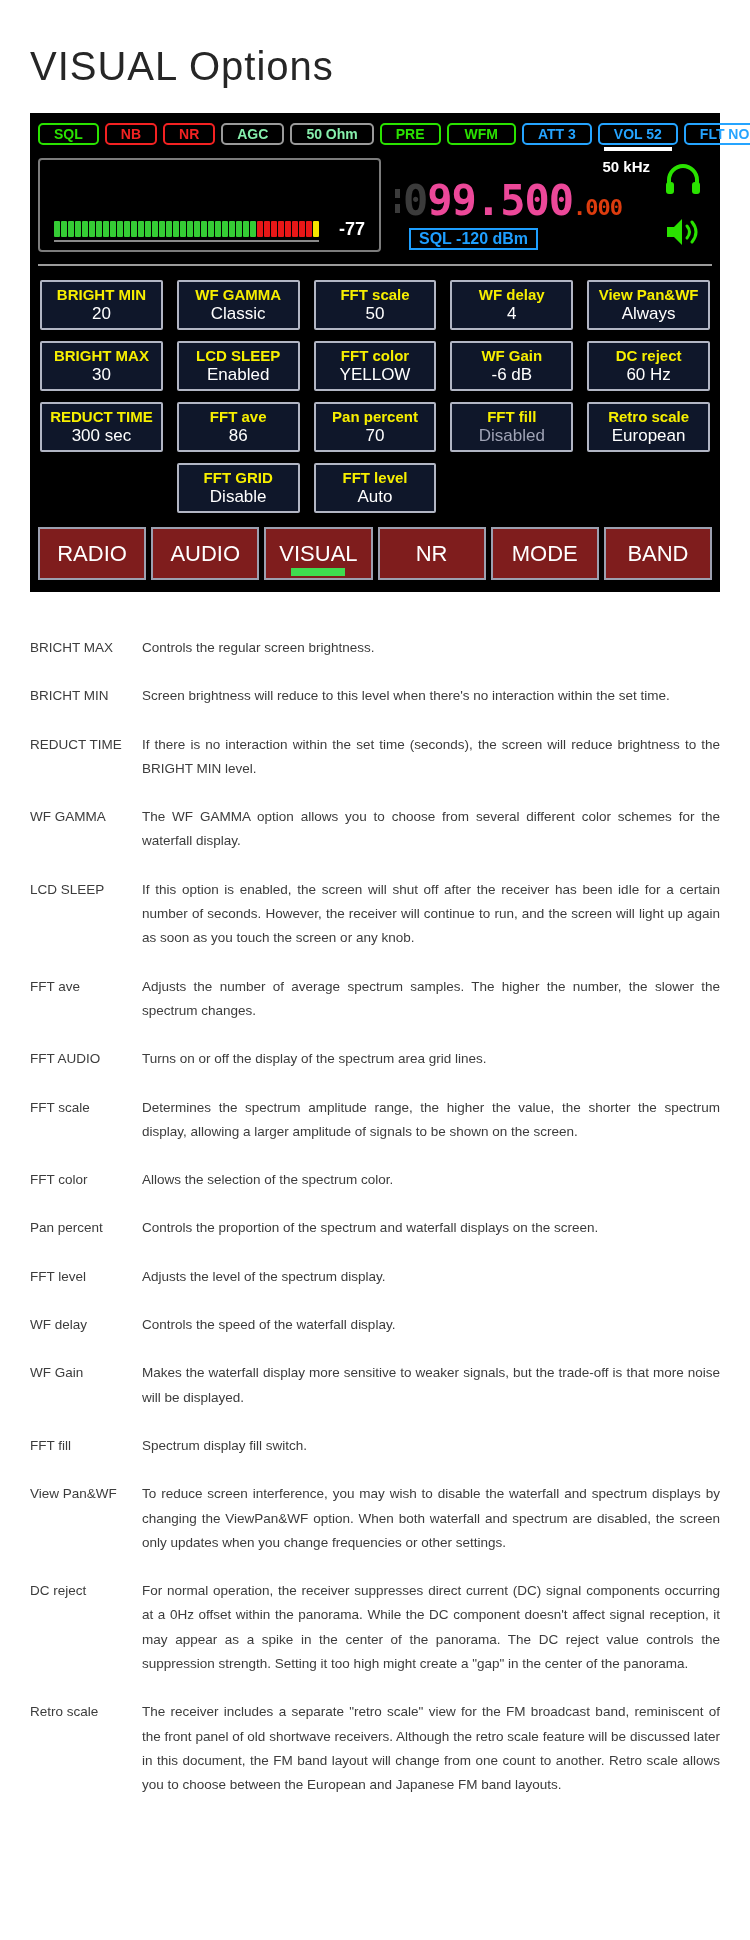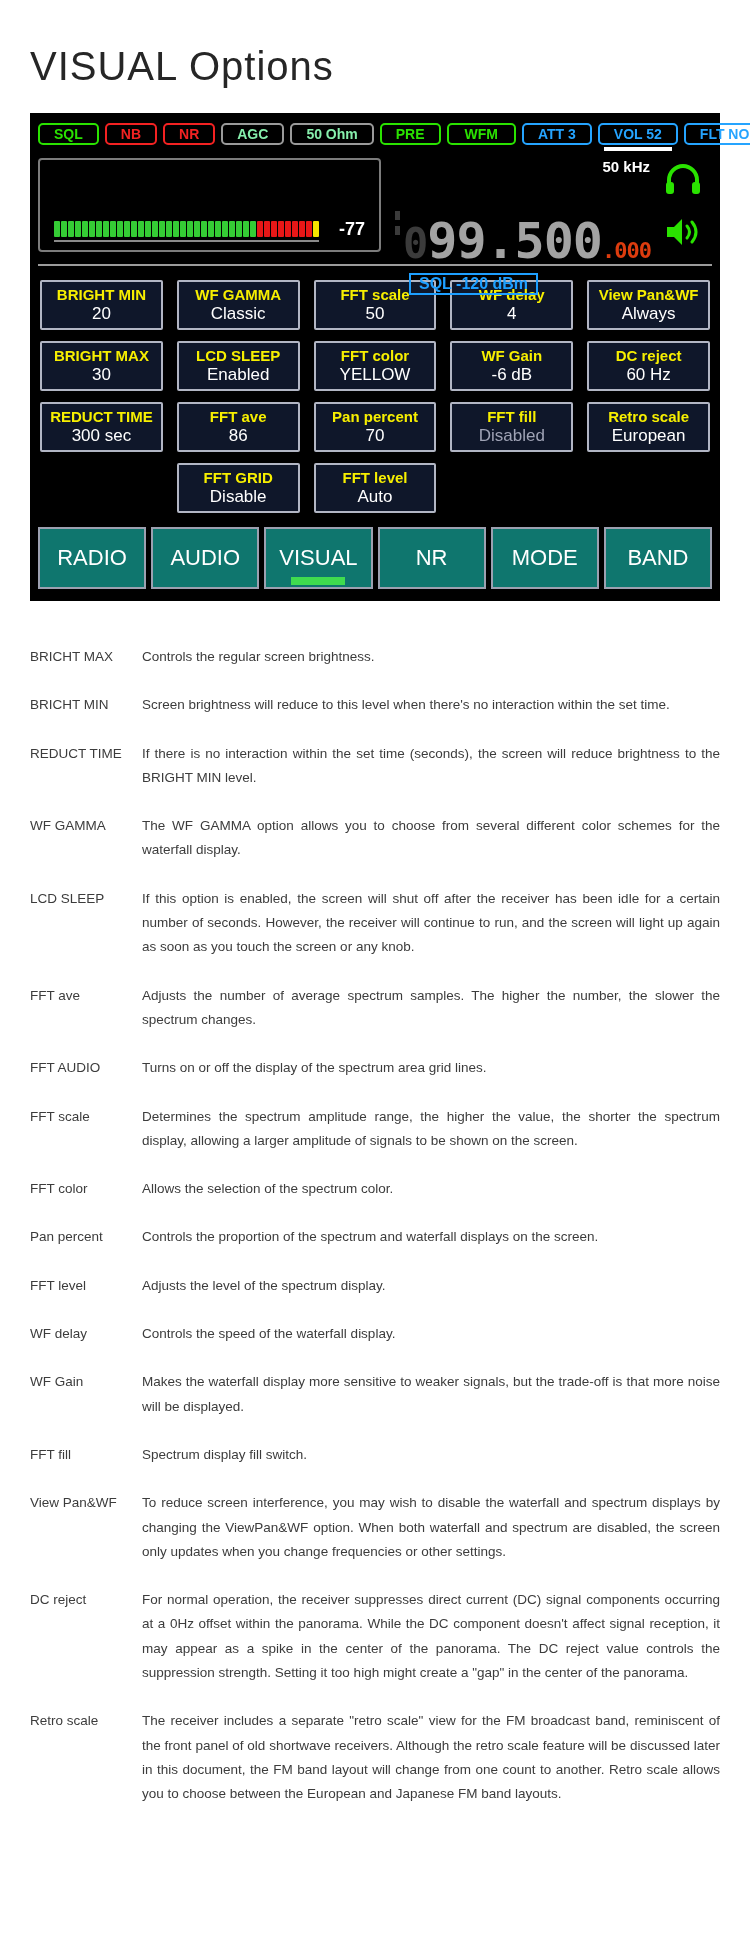--- a/index.html
+++ b/index.html
@@ -35,38 +35,38 @@
   .seg.green{background:#35cc35;}
   .seg.red{background:#e81717;}
   .seg.yellow{background:#f5e400;}
   .reading{flex:0 0 46px;text-align:right;color:#fff;font-weight:bold;font-size:18px;padding-bottom:2px;}
 
   .freq-area{flex:1;position:relative;padding-left:14px;}
   .step{position:absolute;top:0;right:4px;color:#fff;font-weight:bold;font-size:15px;}
   .digits{display:flex;align-items:baseline;margin-top:18px;font-family:"DejaVu Sans Mono",monospace;font-weight:bold;letter-spacing:-1px;}
   .gsep{align-self:center;display:inline-block;width:5px;height:24px;margin-right:3px;background:linear-gradient(#3b3b3b 0 38%,#000 38% 62%,#3b3b3b 62% 100%);}
   .ghost{color:#3b3b3b;font-size:42px;}
-  .fmain{color:#a3a3a3;font-size:50px;margin-top:36px;}
+  .fmain{color:#ec4899;font-size:42px;}
   .fsub{color:#dd3c0e;font-size:22px;}
   .sql-box{display:inline-block;border:2px solid #1e9fff;color:#1e9fff;font-weight:bold;font-size:16px;padding:0 8px;margin:3px 0 0 14px;}
 
   .icons-col{flex:0 0 58px;display:flex;flex-direction:column;align-items:center;justify-content:space-between;padding:2px 0 4px;}
 
   .sep{height:2px;background:#9b9b9b;margin:12px 0 14px;}
 
   .options{display:grid;grid-template-columns:repeat(5,1fr);gap:11px 14px;padding:0 2px;}
   .opt{background:#0f172a;border:2px solid #b2b6c4;border-radius:2px;height:50px;display:flex;flex-direction:column;align-items:center;justify-content:center;box-sizing:border-box;}
   .opt-label{color:#f7ef00;font-weight:bold;font-size:15px;}
   .opt-value{color:#fff;font-size:17px;margin-top:1px;}
   .opt.dim .opt-value{color:#9fa3b5;}
   .opt.col2{grid-column:2;}
   .opt.col3{grid-column:3;}
 
   .tabs{display:flex;gap:5px;margin-top:14px;}
-  .tab{flex:1;height:62px;background:#0f766e;border:2px solid #9ca0b0;box-sizing:border-box;color:#fff;font-size:22px;display:flex;align-items:center;justify-content:center;position:relative;}
+  .tab{flex:1;height:53px;background:#7f1d1d;border:2px solid #9ca0b0;box-sizing:border-box;color:#fff;font-size:22px;display:flex;align-items:center;justify-content:center;position:relative;}
   .tab.active::after{content:"";position:absolute;bottom:2px;left:50%;transform:translateX(-50%);width:54px;height:8px;background:#3fdc4f;}
 
   
   .glossary{margin-top:44px;}
   .g-row{display:grid;grid-template-columns:112px 1fr;margin-bottom:24px;}
   .g-term{font-size:13.5px;color:#3c3c3c;line-height:1.8;}
   .g-desc{font-size:13.5px;color:#3c3c3c;line-height:1.8;text-align:justify;}
 </style>
 </head>
 <body>

